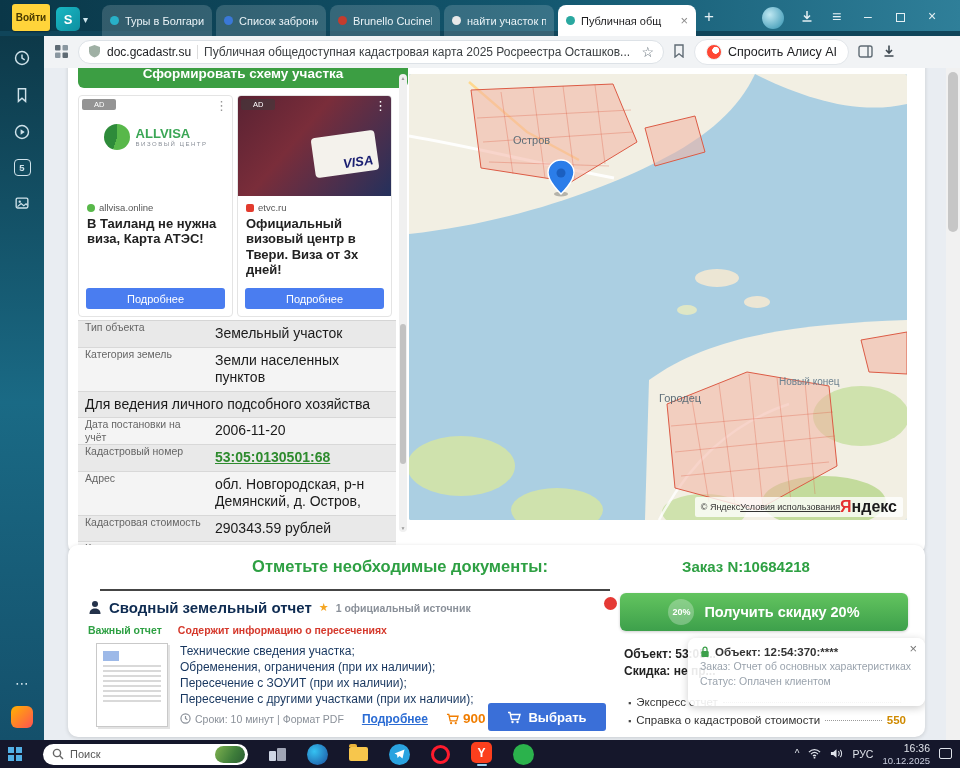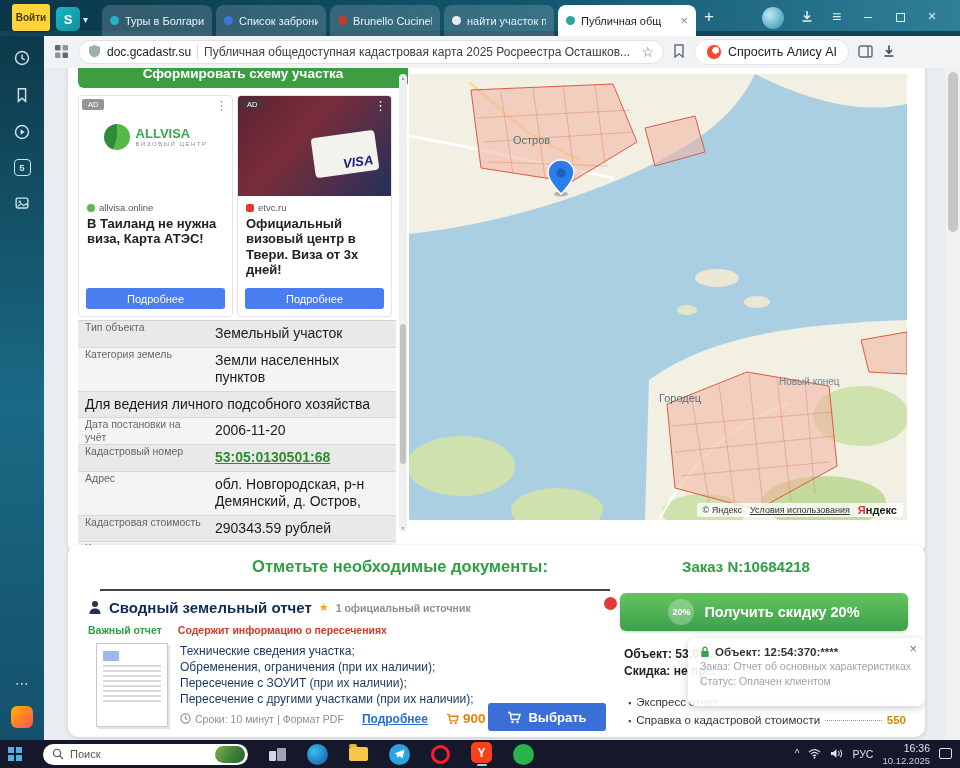--- a/index.html
+++ b/index.html
@@ -42,21 +42,21 @@
 
 #content{position:absolute;left:44px;top:68px;width:902px;height:672px;background:#e9edf2;overflow:hidden}
 .card{position:absolute;background:#fff;border-radius:10px;box-shadow:0 1px 4px rgba(0,0,0,.14)}
 #card1{left:24px;top:-22px;width:857px;height:508px;overflow:hidden}
 #card2{left:24px;top:477px;width:857px;height:192px;overflow:hidden}
 
 #scheme-btn{position:absolute;left:10px;top:12px;width:330px;height:30px;background:#3c9e43;border-radius:6px;color:#fff;font-weight:700;font-size:13.5px;display:flex;align-items:flex-end;justify-content:center;padding-bottom:7px;border:none}
 
 .ad{position:absolute;top:49px;width:155px;height:222px;border:1px solid #e4e4e4;border-radius:4px;background:#fff}
 #ad1{left:10px}#ad2{left:169px}
-.ad-badge{position:absolute;left:3px;top:3px;background:rgba(60,60,60,.55);color:#fff;font-size:7.5px;padding:1px 6px;border-radius:2px;z-index:3}
+.ad-badge{position:absolute;left:3px;top:3px;background:rgba(60,60,60,.55);color:#fff;font-size:7.5px;padding:1px 12px;border-radius:2px;z-index:3}
 .ad-dots{position:absolute;right:4px;top:2px;color:#999;font-size:13px;z-index:3}
 #ad2 .ad-dots{color:#fff}
 #ad1-logo{position:absolute;left:0;top:28px;width:100%;display:flex;align-items:center;justify-content:center;gap:6px}
 #ad1-leaf{width:26px;height:26px;border-radius:50%;background:conic-gradient(#58b84a 0 55%,#2e8b3a 55% 100%)}
 #ad1-brand{color:#3aa655;font-weight:700;font-size:13px;line-height:1.1}
 #ad1-brand small{display:block;color:#8a9099;font-size:6px;letter-spacing:1.5px;font-weight:400}
 #ad2-img{position:absolute;left:0;top:0;width:100%;height:100px;background:linear-gradient(130deg,#5a2233 0%,#7a2d3a 40%,#24305c 100%);border-radius:3px 3px 0 0;overflow:hidden}
 #ad2-card{position:absolute;right:14px;top:38px;width:64px;height:40px;background:#f4f2ec;border-radius:4px;transform:rotate(-8deg);display:flex;align-items:flex-end;justify-content:flex-end;padding:3px 5px}
 #ad2-visa{color:#1a1f71;font-weight:700;font-style:italic;font-size:13px}
 .ad-src{position:absolute;left:8px;top:106px;display:flex;align-items:center;gap:4px;font-size:9.5px;color:#555}
@@ -72,23 +72,23 @@
 .pval{flex:1;padding:4px 7px;color:#1b1b1b;font-size:14px;line-height:1.25}
 .cadnum .pval{color:#2e8b2e;font-weight:700;text-decoration:underline}
 
 #colscroll{position:absolute;left:331px;top:28px;width:8px;height:458px;background:#f0f0f0;border-radius:4px}
 #colscroll .car{position:absolute;left:0;width:8px;text-align:center;font-size:5px;color:#9a9a9a;line-height:8px}
 #colthumb{position:absolute;left:1px;width:6px;top:250px;height:140px;background:#c2c2c2;border-radius:3px}
 
 #map{position:absolute;left:341px;top:28px;width:498px;height:446px;background:#abcfe2;overflow:hidden;border-radius:2px}
 .maplabel{position:absolute;color:#5e6e78;font-size:11px}
 #lbl3{font-size:10px;color:#6d8290}
-#map-attr{position:absolute;right:4px;bottom:3px;display:flex;align-items:center;gap:8px;font-size:9px;color:#333;background:rgba(255,255,255,.78);padding:1px 6px;border-radius:2px}
+#map-attr{position:absolute;right:4px;bottom:3px;display:flex;align-items:center;gap:0;font-size:9px;color:#333;background:rgba(255,255,255,.78);padding:1px 6px;border-radius:2px}
 #map-attr .terms{text-decoration:underline}
-#ylogo{font-size:11px;font-weight:700;color:#1b1b1b}
+#ylogo{font-size:16px;font-weight:700;color:#1b1b1b}
 #ylogo .yred{color:#e53030}
 
 
 #docs-heading{position:absolute;left:122px;top:12px;width:420px;text-align:center;color:#2ea043;font-size:16.5px;font-weight:700}
 #order-num{position:absolute;left:614px;top:13px;color:#2ea043;font-size:15px;font-weight:700}
 #docs-divider{position:absolute;left:32px;top:44px;width:510px;height:2px;background:#454545}
 #report-title-row{position:absolute;left:20px;top:54px;display:flex;align-items:center;gap:7px}
 #report-title{color:#0f2c52;font-size:15px;font-weight:700}
 .star{color:#f5a623;font-size:11px}
 #report-source{color:#8a9099;font-size:10.5px;font-weight:700}

